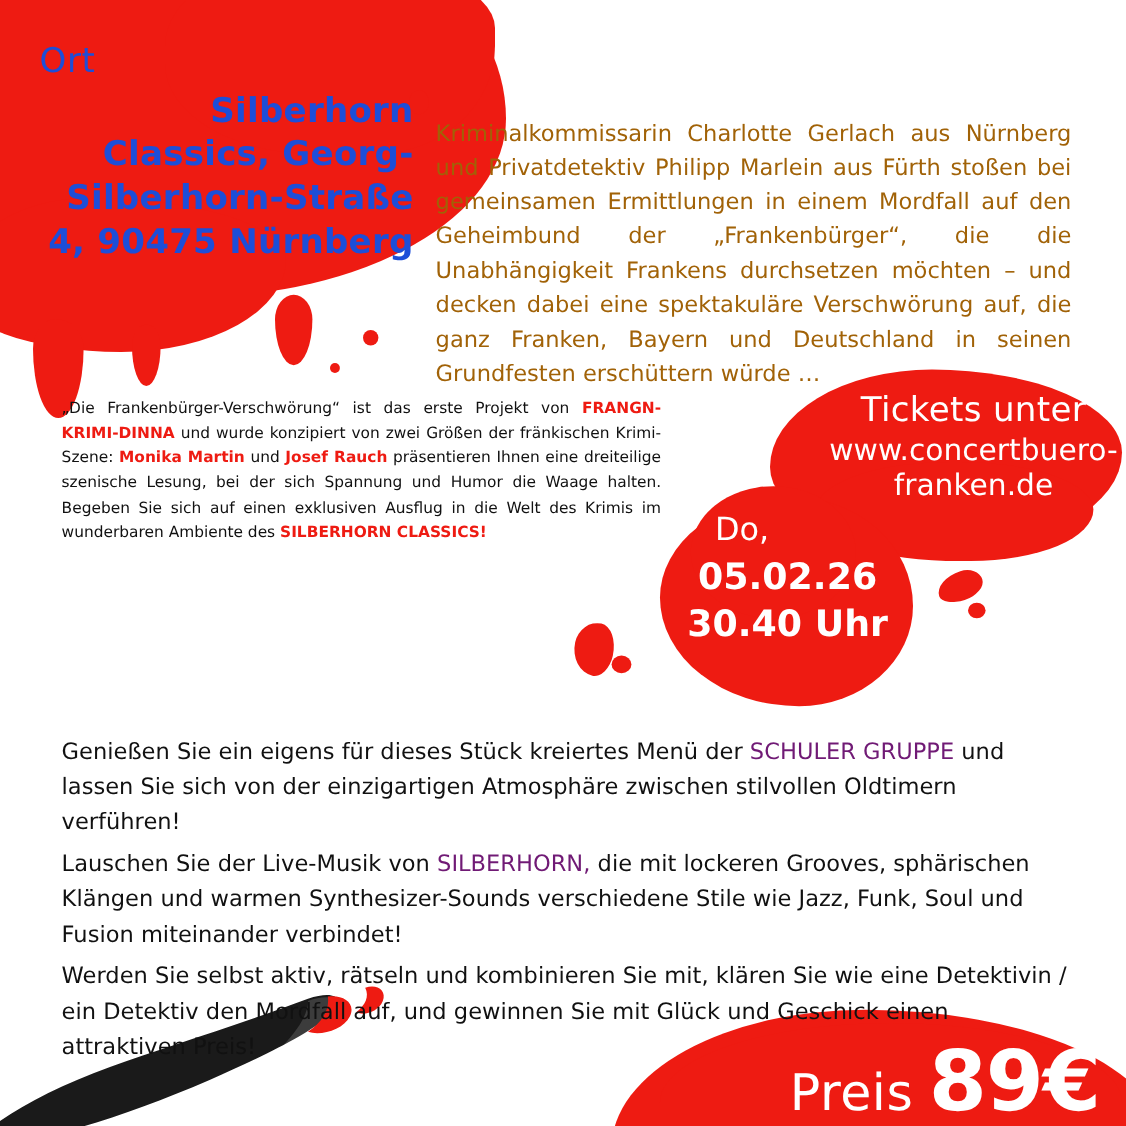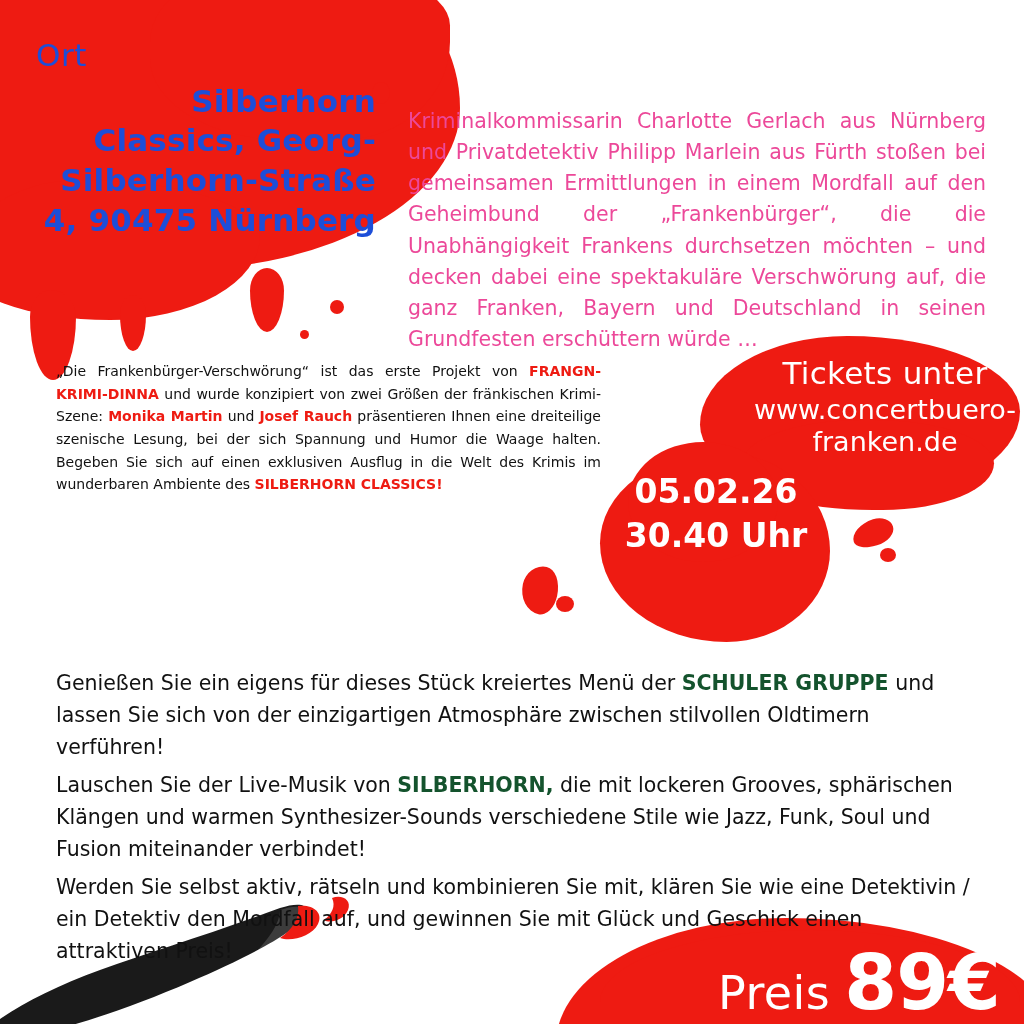--- a/index.html
+++ b/index.html
@@ -208,26 +208,26 @@
     margin-top: 8px;
     font-size: 31px;
     line-height: 1.28;
     font-weight: bold;
     letter-spacing: 0.2px;
     text-align: right;
   }
 
   .synopsis {
     position: absolute;
-    left: 408px;
+    left: 396px;
     top: 106px;
     width: 578px;
     font-size: 20.5px;
     line-height: 1.52;
-    color: #ec4899;
+    color: #a16207;
     text-align: justify;
     text-justify: inter-word;
   }
 
   .project-text {
     position: absolute;
     left: 56px;
     top: 360px;
     width: 545px;
     font-size: 14px;
@@ -246,22 +246,22 @@
     top: 668px;
     width: 920px;
     font-size: 20.5px;
     line-height: 1.56;
     color: #111111;
   }
   .lower-text p {
     margin: 0 0 6px 0;
   }
   .lower-text .red {
-    color: #14532d;
-    font-weight: bold;
+    color: #701a75;
+    font-weight: normal;
   }
 
   .tickets-block {
     position: absolute;
     left: 740px;
     top: 356px;
     width: 290px;
     text-align: center;
     color: #ffffff;
     z-index: 6;
@@ -381,20 +381,21 @@
       <p><span>Lauschen Sie der Live-Musik von </span><span class="red">SILBERHORN,</span><span> die mit lockeren Grooves, sphärischen Klängen und warmen Synthesizer-Sounds verschiedene Stile wie Jazz, Funk, Soul und Fusion miteinander verbindet!</span></p>
       <p>Werden Sie selbst aktiv, rätseln und kombinieren Sie mit, klären Sie wie eine Detektivin / ein Detektiv den Mordfall auf, und gewinnen Sie mit Glück und Geschick einen attraktiven Preis!</p>
     </div>
 
     <div class="tickets-block">
       <div class="tickets-title">Tickets unter</div>
       <div class="tickets-url">www.concertbuero-franken.de</div>
     </div>
 
     <div class="date-block">
+      <div class="date-day">Do,</div>
       <div class="date-date">05.02.26</div>
       <div class="date-time">30.40 Uhr</div>
     </div>
 
     <div class="price-block">
       <div class="price-label">Preis</div>
       <div class="price-value">89€</div>
     </div>
 
   </div>

